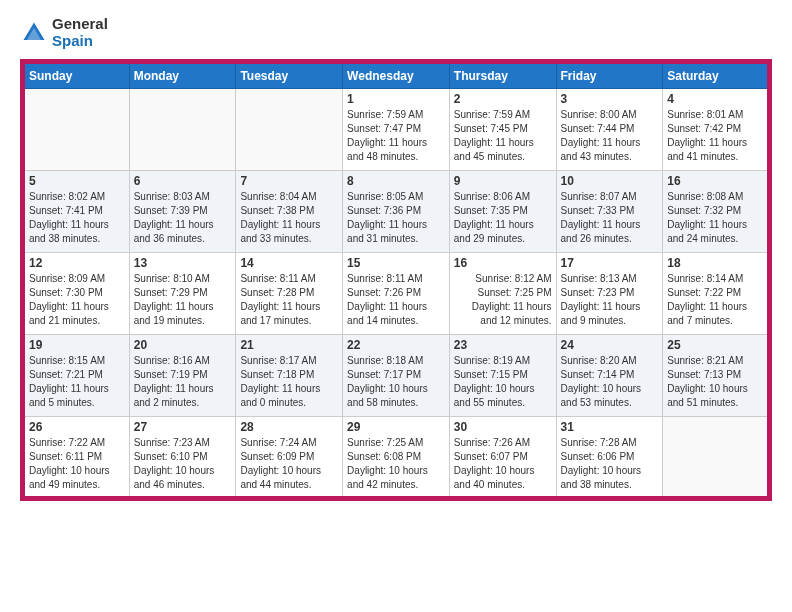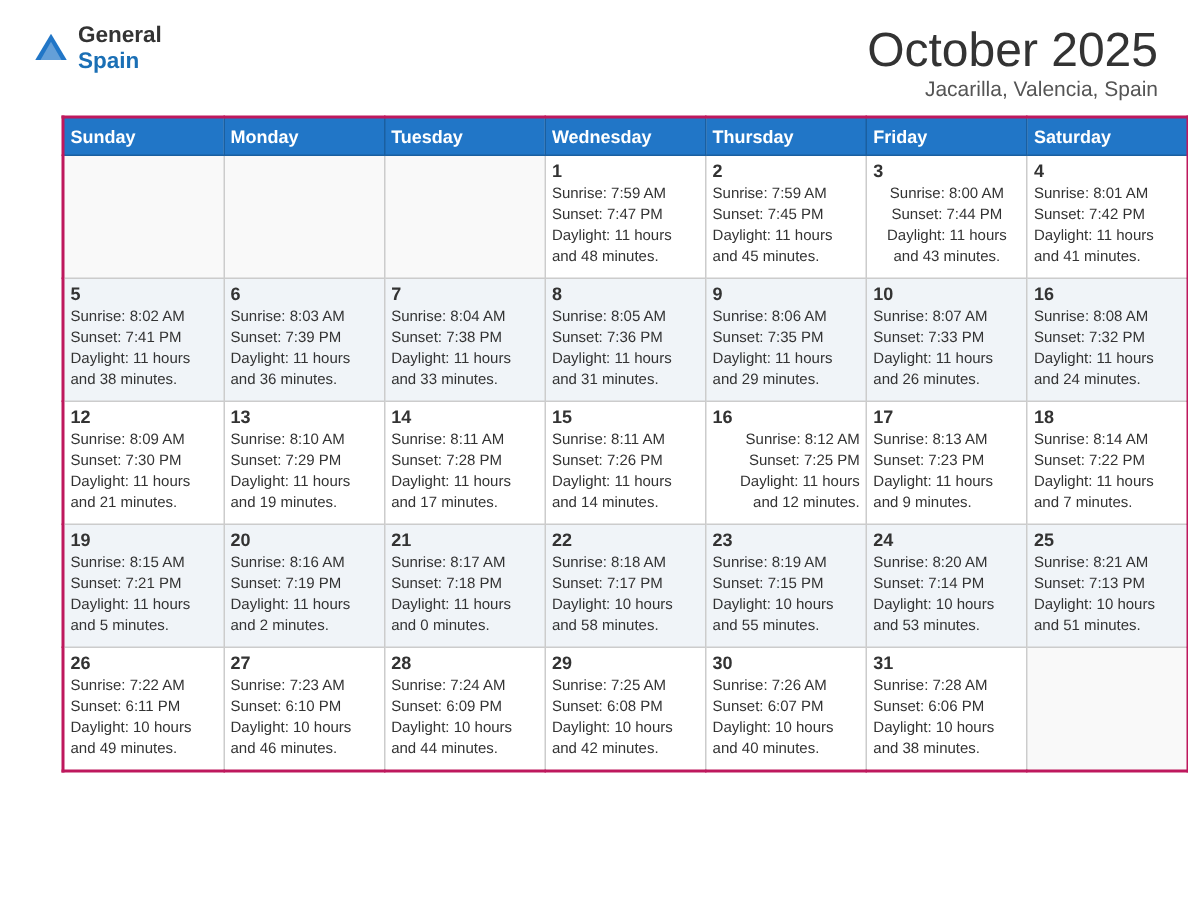--- a/index.html
+++ b/index.html
@@ -55,25 +55,24 @@
       font-weight: 300;
       color: #333;
       line-height: 1.1;
     }
     .location {
       font-size: 14px;
       color: #555;
     }
     .calendar {
       flex: 1;
-      border: 2px solid #be185d;
+      border: 5px solid #be185d;
       border-collapse: collapse;
       width: 100%;
       table-layout: fixed;
-      margin-left: 21px;
     }
     .calendar th {
       background: #2176c7;
       color: #fff;
       font-size: 12px;
       font-weight: bold;
       padding: 5px 4px;
       text-align: left;
       border: 1px solid #1a5fa0;
     }
@@ -115,24 +114,20 @@
   <div class="header">
     <div class="logo">
       <svg class="logo-icon" viewBox="0 0 32 32">
         <polygon points="16,4 28,24 4,24" fill="#2176c7"></polygon>
         <polygon points="16,10 24,24 8,24" fill="#fff" opacity="0.3"></polygon>
       </svg>
       <div class="logo-text">
         <span class="logo-general">General</span>
         <span class="logo-blue">Spain</span>
       </div>
-    </div>
-    <div class="title-block">
-      <div class="month-title">October 2025</div>
-      <div class="location">Jacarilla, Valencia, Spain</div>
     </div>
   </div>
 
   <table class="calendar">
     <thead>
       <tr>
         <th>Sunday</th>
         <th>Monday</th>
         <th>Tuesday</th>
         <th>Wednesday</th>
@@ -153,21 +148,21 @@
 Daylight: 11 hours and 48 minutes.</div>
           </td>
           <td>
             <span class="day-num">2</span>
             <div class="day-info" style="white-space: pre-line;">Sunrise: 7:59 AM
 Sunset: 7:45 PM
 Daylight: 11 hours and 45 minutes.</div>
           </td>
           <td>
             <span class="day-num">3</span>
-            <div class="day-info" style="white-space: pre-line; text-align: center;">Sunrise: 8:00 AM
+            <div class="day-info" style="white-space: pre-line;">Sunrise: 8:00 AM
 Sunset: 7:44 PM
 Daylight: 11 hours and 43 minutes.</div>
           </td>
           <td>
             <span class="day-num">4</span>
             <div class="day-info" style="white-space: pre-line;">Sunrise: 8:01 AM
 Sunset: 7:42 PM
 Daylight: 11 hours and 41 minutes.</div>
           </td>
         </tr>

